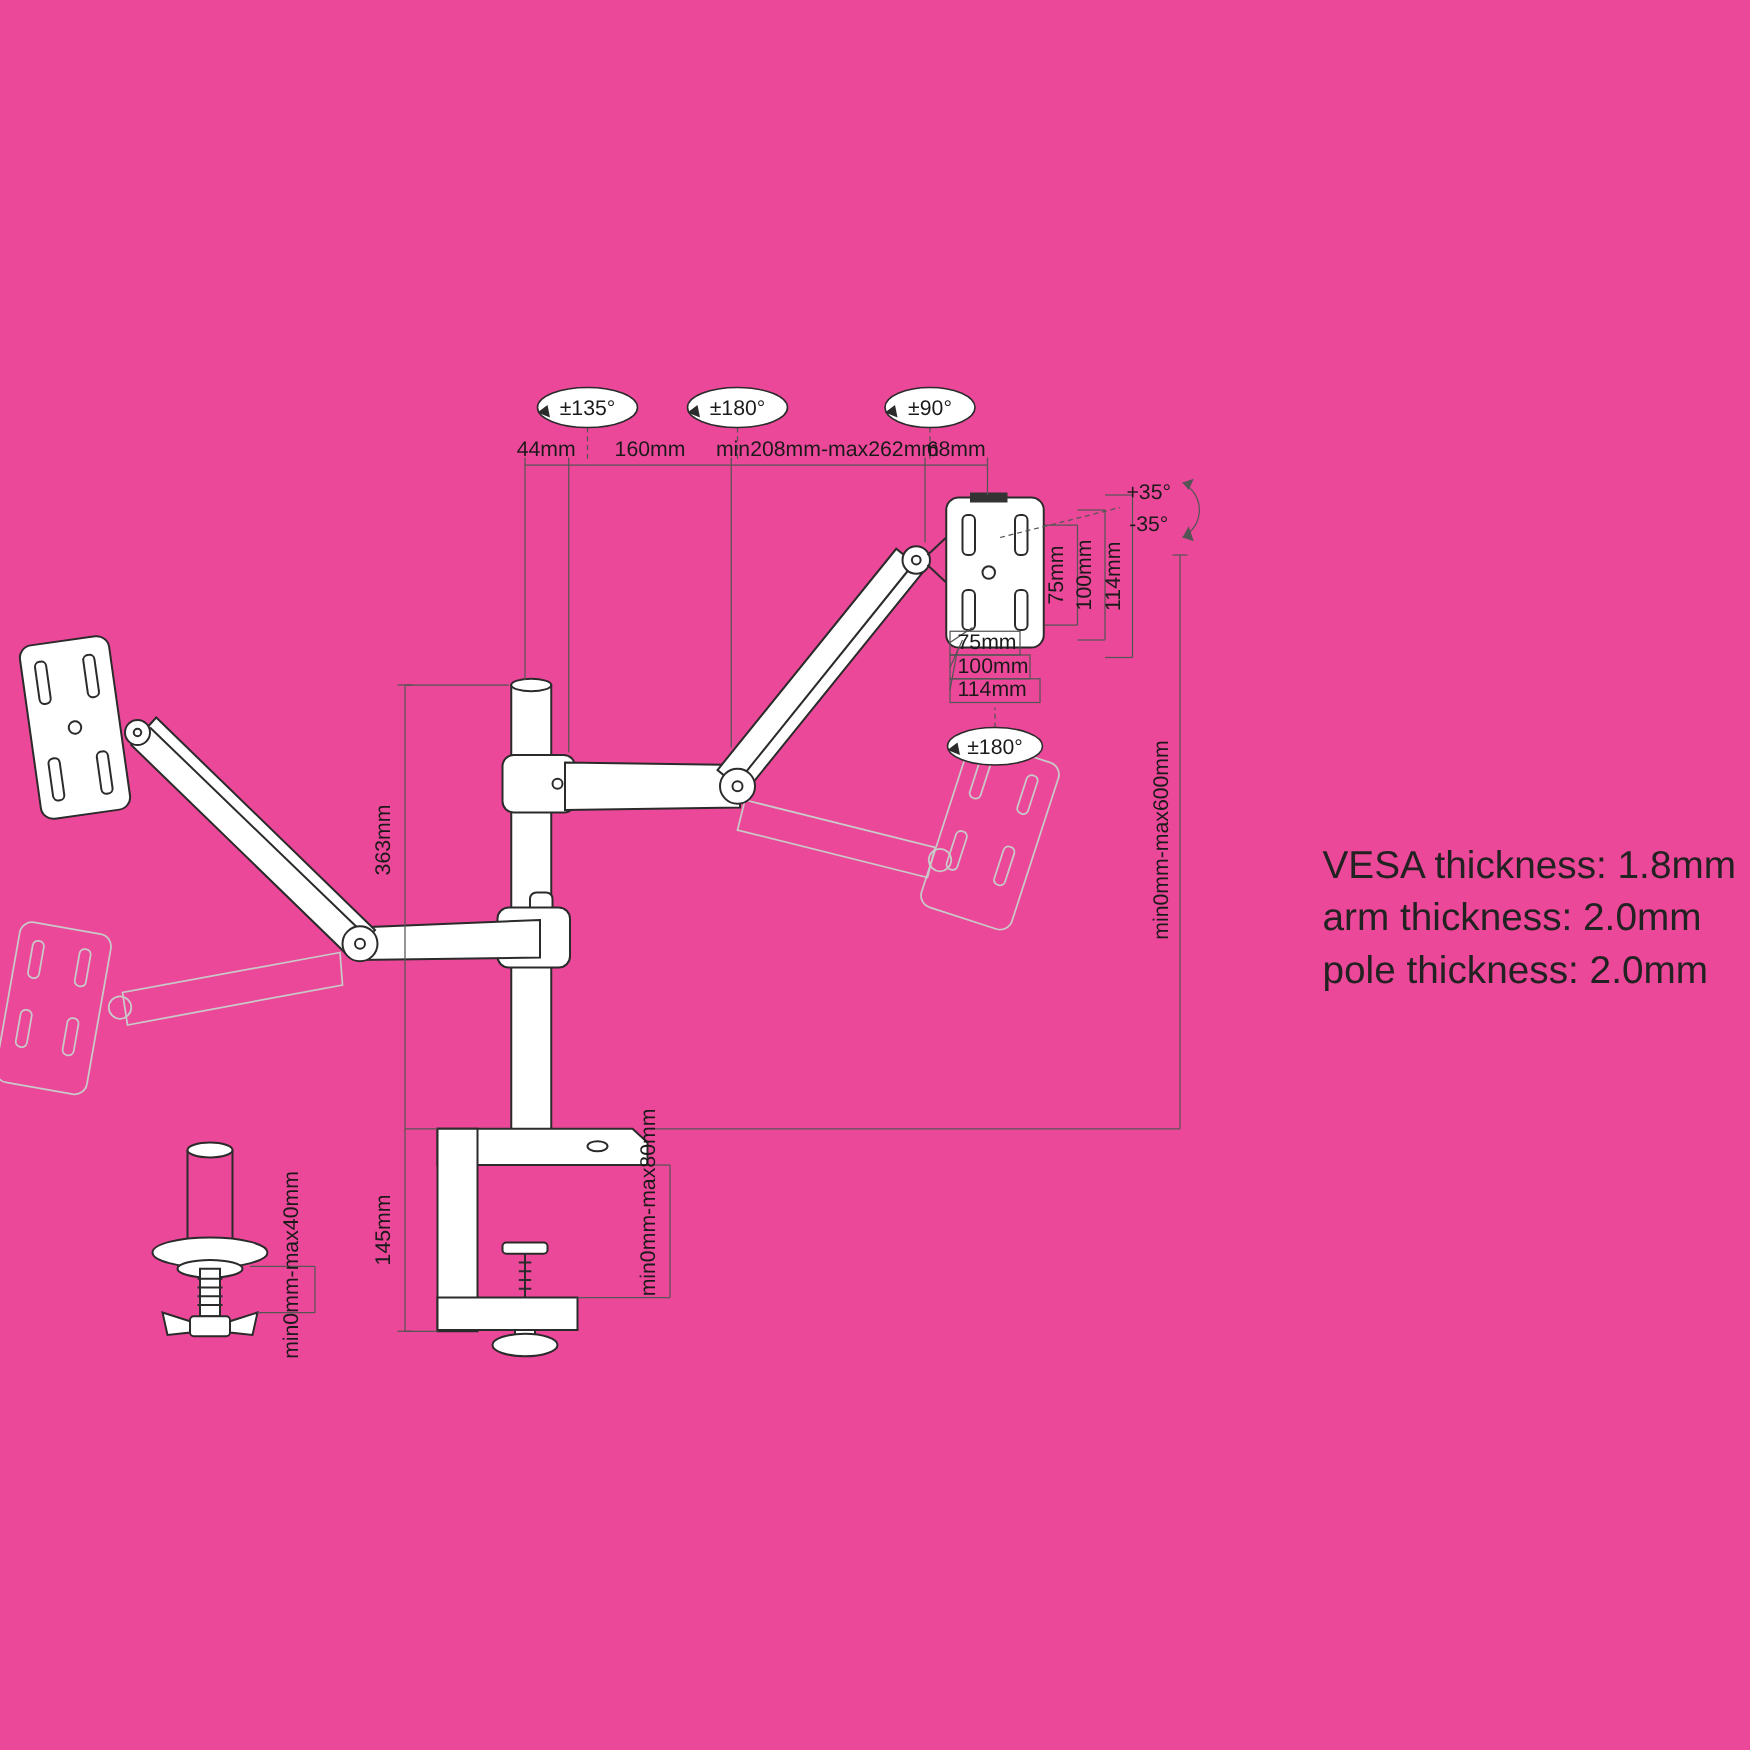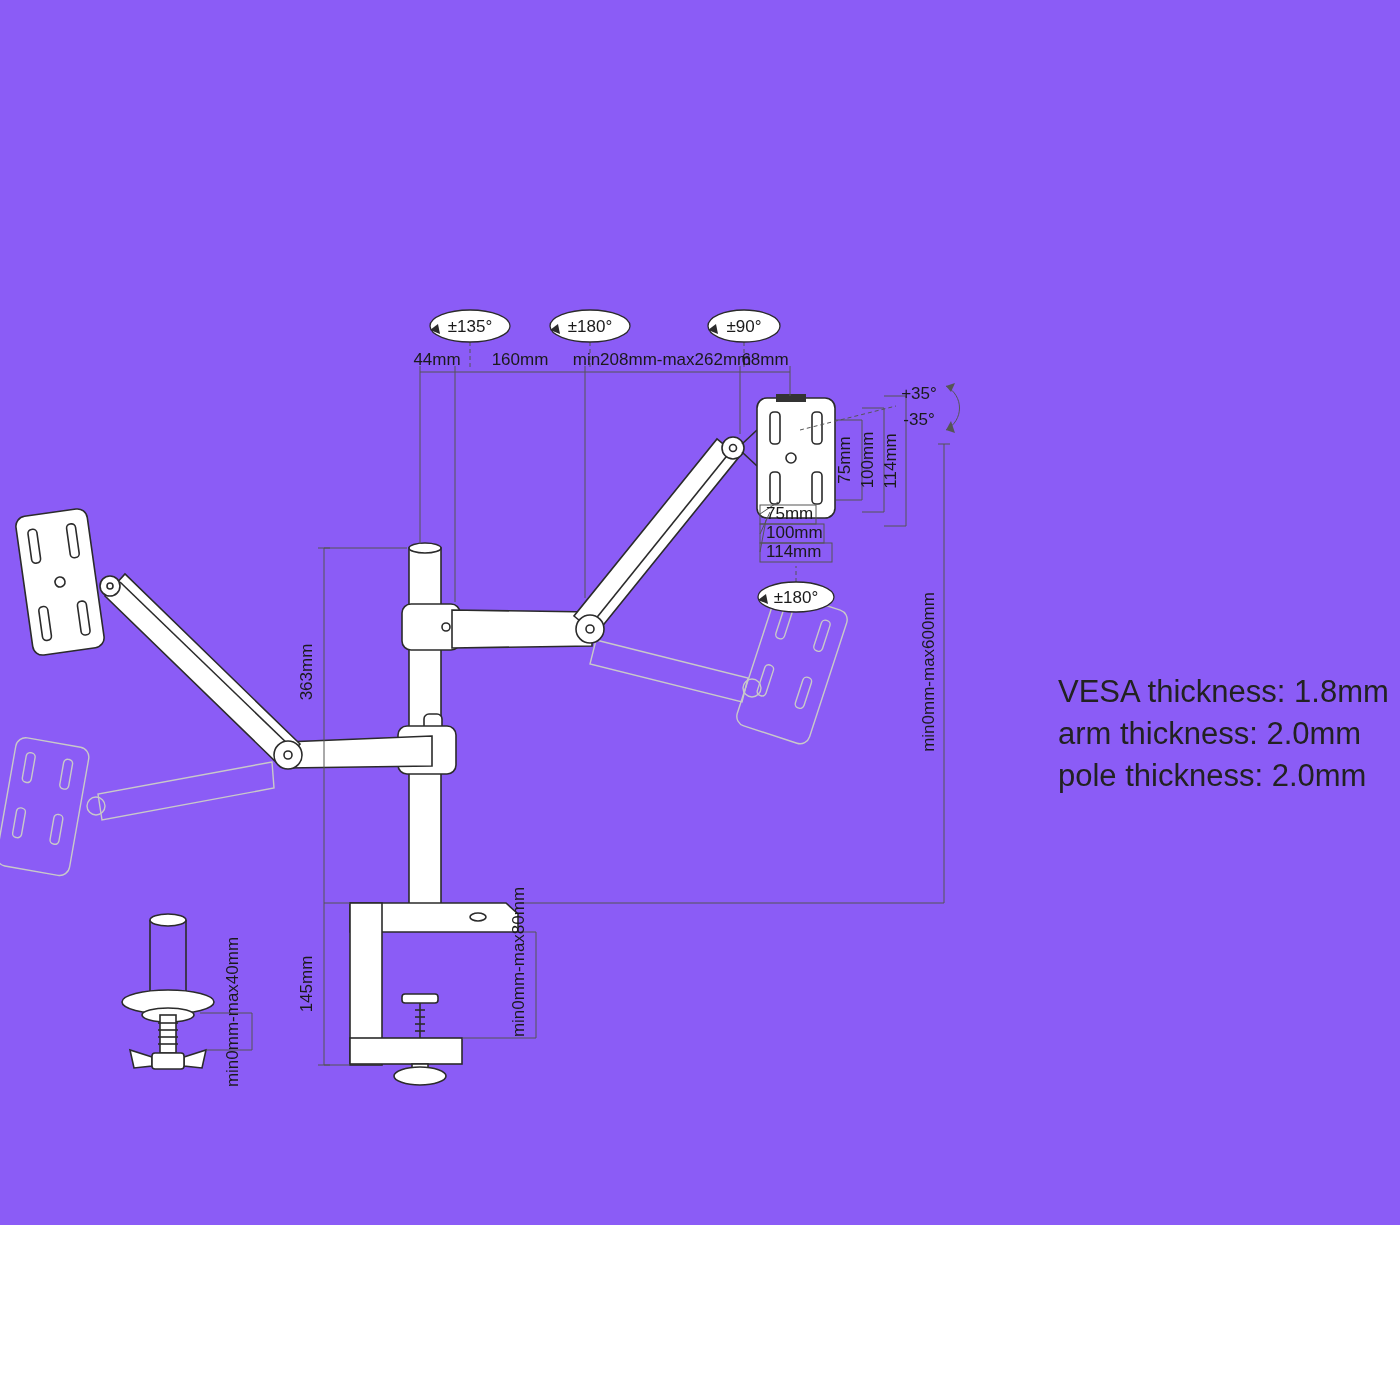--- a/index.html
+++ b/index.html
@@ -1,16 +1,16 @@
 <!DOCTYPE html>
 <html><head>
 <meta charset="utf-8">
 <style>
   html,body{margin:0;padding:0;background:#ffffff;}
-  .canvas{position:relative;width:1400px;height:1225px;background:#8b5cf6;overflow:hidden;}
+  .canvas{position:relative;width:1400px;height:1400px;background:#ec4899;overflow:hidden;}
   svg{display:block;}
   svg text{font-family:"Liberation Sans", sans-serif;fill:#1a1a1a;}
   .dim-label{font-size:17px;}
   .note-text{font-size:31px;fill:#222;}
 </style>
 </head>
 <body>
 
 <div class="canvas">
 <svg width="1400" height="1400" viewBox="0 0 1400 1400">

